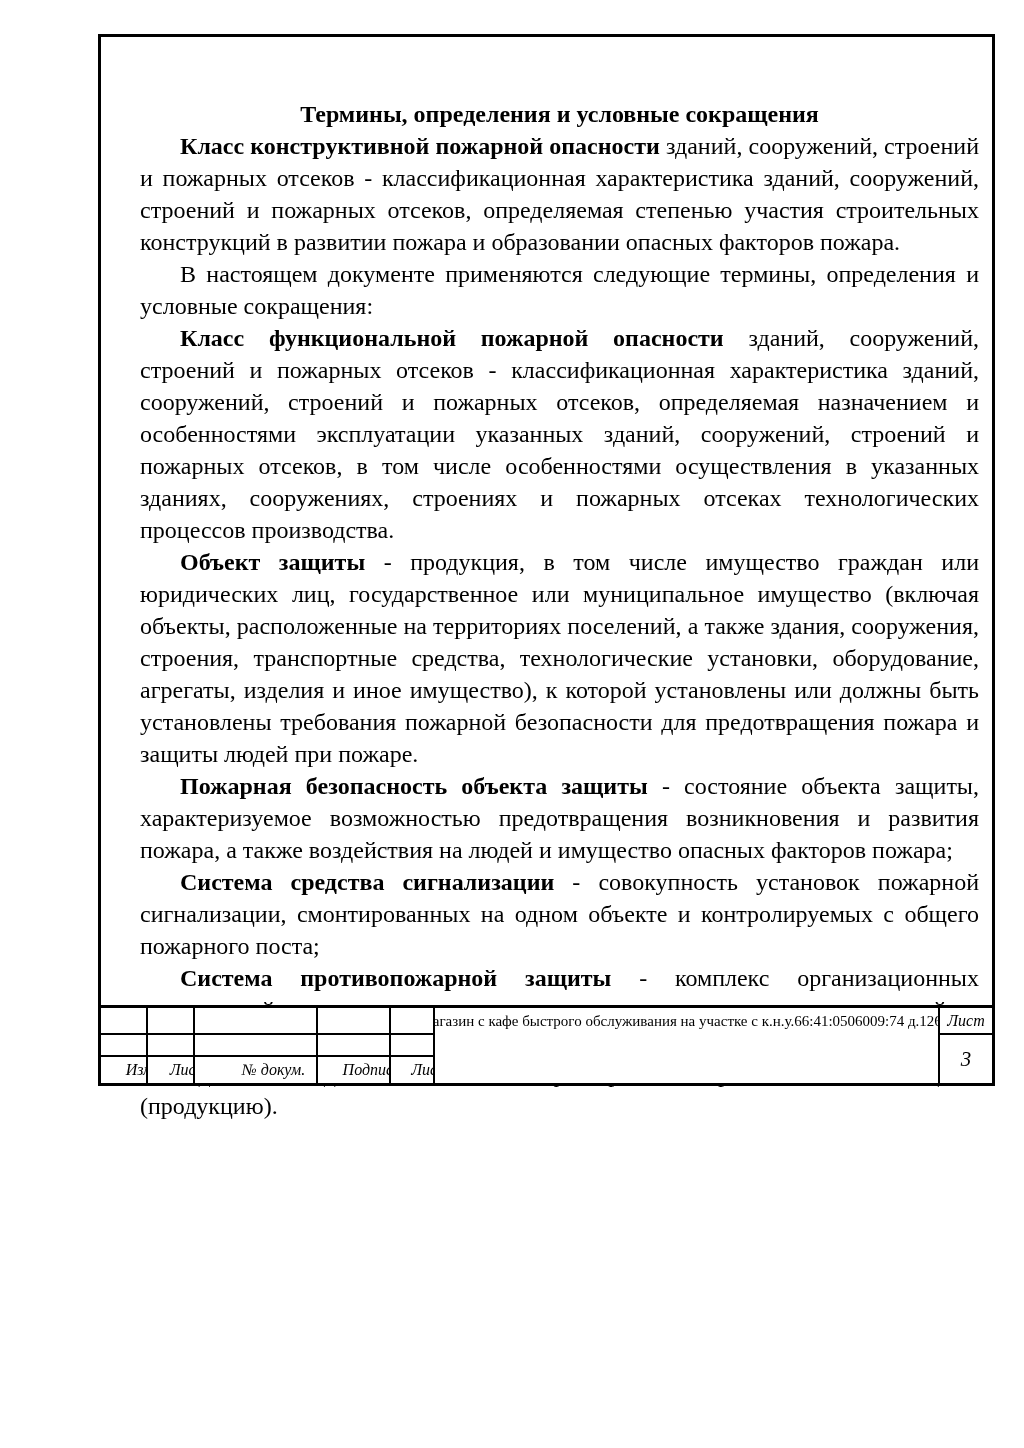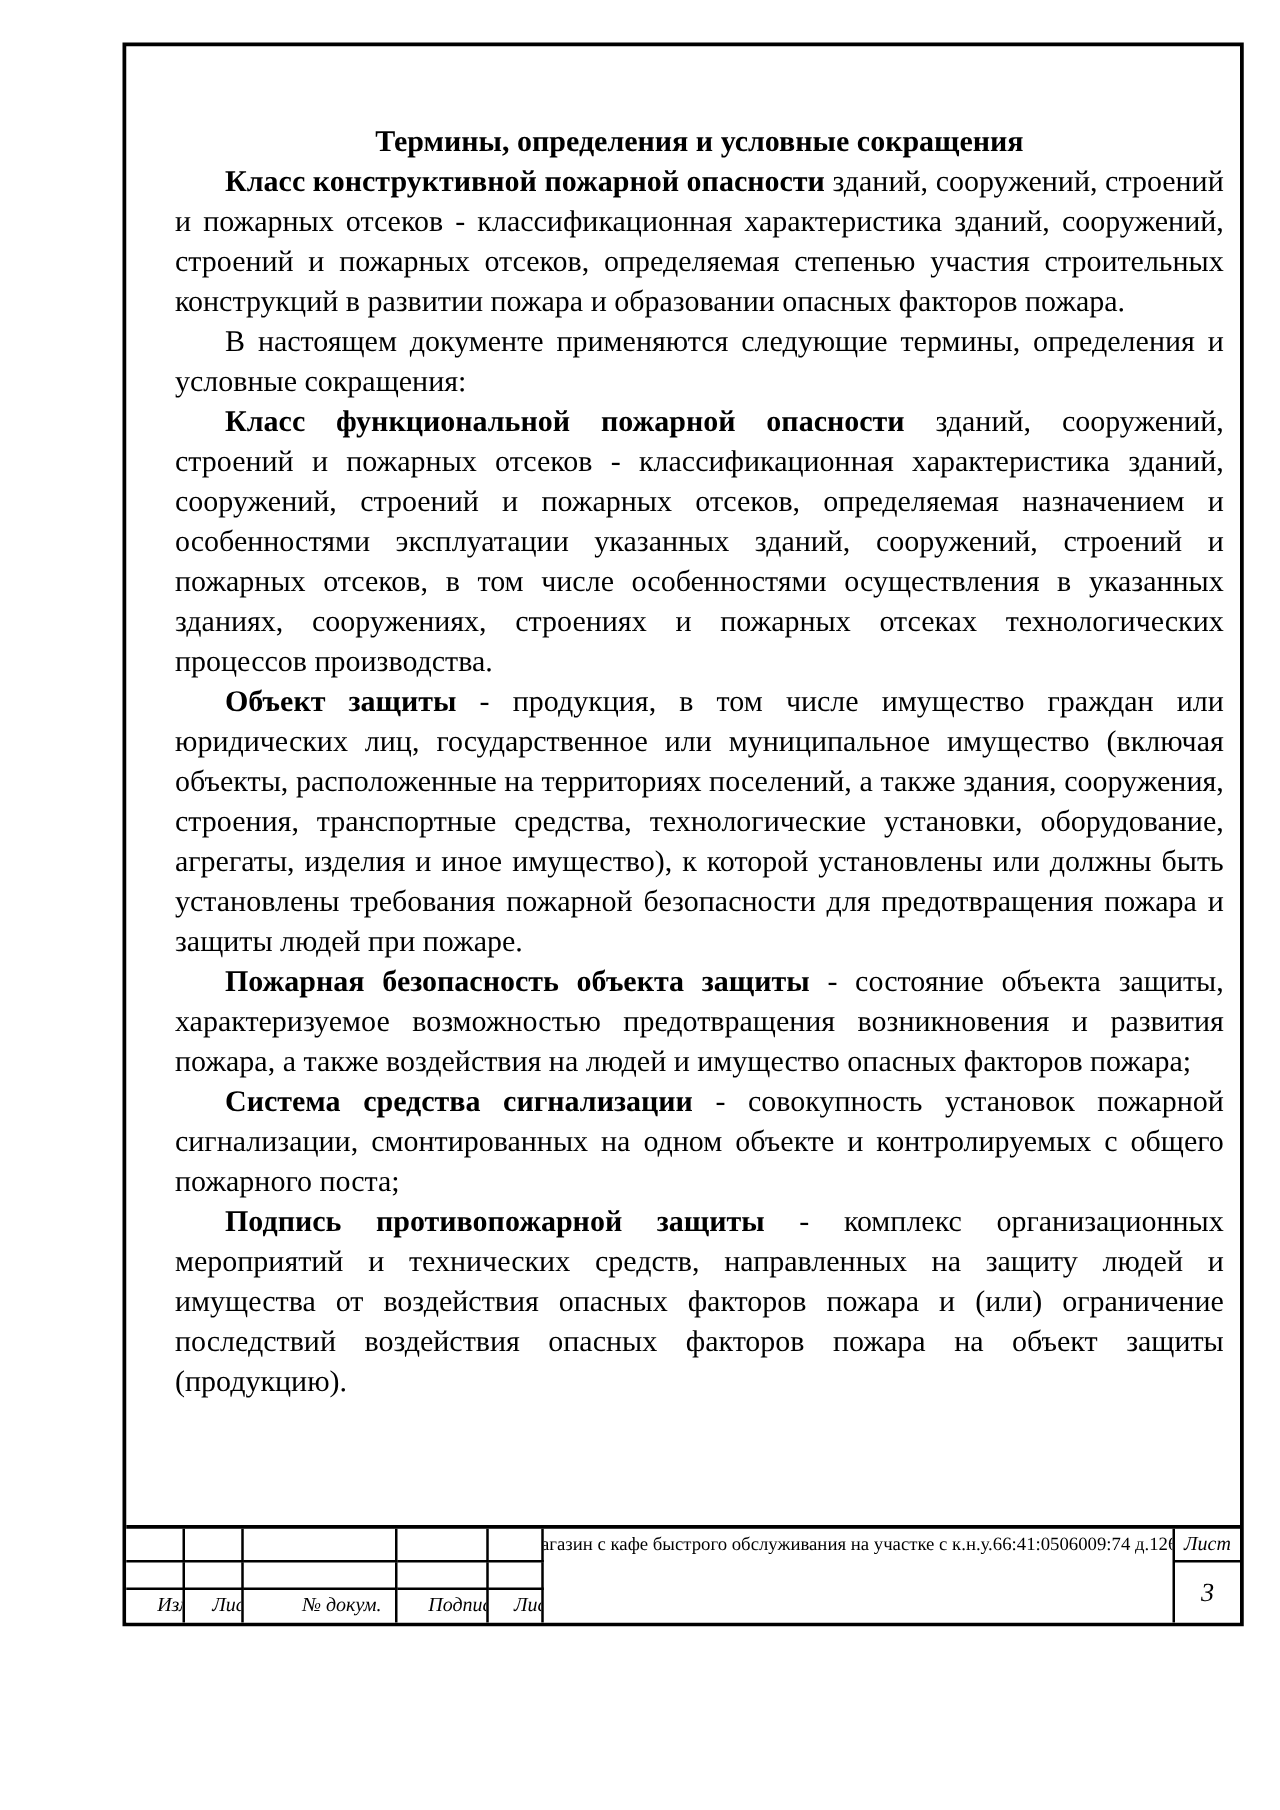--- a/index.html
+++ b/index.html
@@ -11,21 +11,21 @@
     font-family: "Liberation Serif", "DejaVu Serif", serif;
     color: #000000;
     position: relative;
     overflow: hidden;
   }
   .frame {
     position: absolute;
     left: 98px;
     top: 34px;
     width: 897px;
-    height: 1267px;
+    height: 1052px;
     border: 3px solid #000000;
   }
   .content {
     position: absolute;
     left: 39px;
     right: 13px;
     top: 61px;
   }
   .doc-title {
     font-size: 24px;
@@ -123,21 +123,21 @@
 
     <p class="para"><b>Класс функциональной пожарной опасности</b><span> зданий, сооружений, строений и пожарных отсеков - классификационная характеристика зданий, сооружений, строений и пожарных отсеков, определяемая назначением и особенностями эксплуатации указанных зданий, сооружений, строений и пожарных отсеков, в том числе особенностями осуществления в указанных зданиях, сооружениях, строениях и пожарных отсеках технологических процессов производства.</span></p>
 
     <p class="para"><b>Объект защиты</b><span> - продукция, в том числе имущество граждан или юридических лиц, государственное или муниципальное имущество (включая объекты, расположенные на территориях поселений, а также здания, сооружения, строения, транспортные средства, технологические установки, оборудование, агрегаты, изделия и иное имущество), к которой установлены или должны быть установлены требования пожарной безопасности для предотвращения пожара и защиты людей при пожаре.</span></p>
 
 
     <p class="para"><b>Пожарная безопасность объекта защиты</b><span> - состояние объекта защиты, характеризуемое возможностью предотвращения возникновения и развития пожара, а также воздействия на людей и имущество опасных факторов пожара;</span></p>
 
     <p class="para"><b>Система средства сигнализации</b><span> - совокупность установок пожарной сигнализации, смонтированных на одном объекте и контролируемых с общего пожарного поста;</span></p>
 
-    <p class="para"><b>Подпись противопожарной защиты</b><span> - комплекс организационных мероприятий и технических средств, направленных на защиту людей и имущества от воздействия опасных факторов пожара и (или) ограничение последствий воздействия опасных факторов пожара на объект защиты (продукцию).</span></p>
+    <p class="para"><b>Система противопожарной защиты</b><span> - комплекс организационных мероприятий и технических средств, направленных на защиту людей и имущества от воздействия опасных факторов пожара и (или) ограничение последствий воздействия опасных факторов пожара на объект защиты (продукцию).</span></p>
   </div>
 
   <div class="stamp">
 
     <div class="stamp-left">
 
       <div class="stamp-cell hline"></div>
       <div class="stamp-cell hline"></div>
       <div class="stamp-cell hline"></div>
       <div class="stamp-cell hline"></div>

